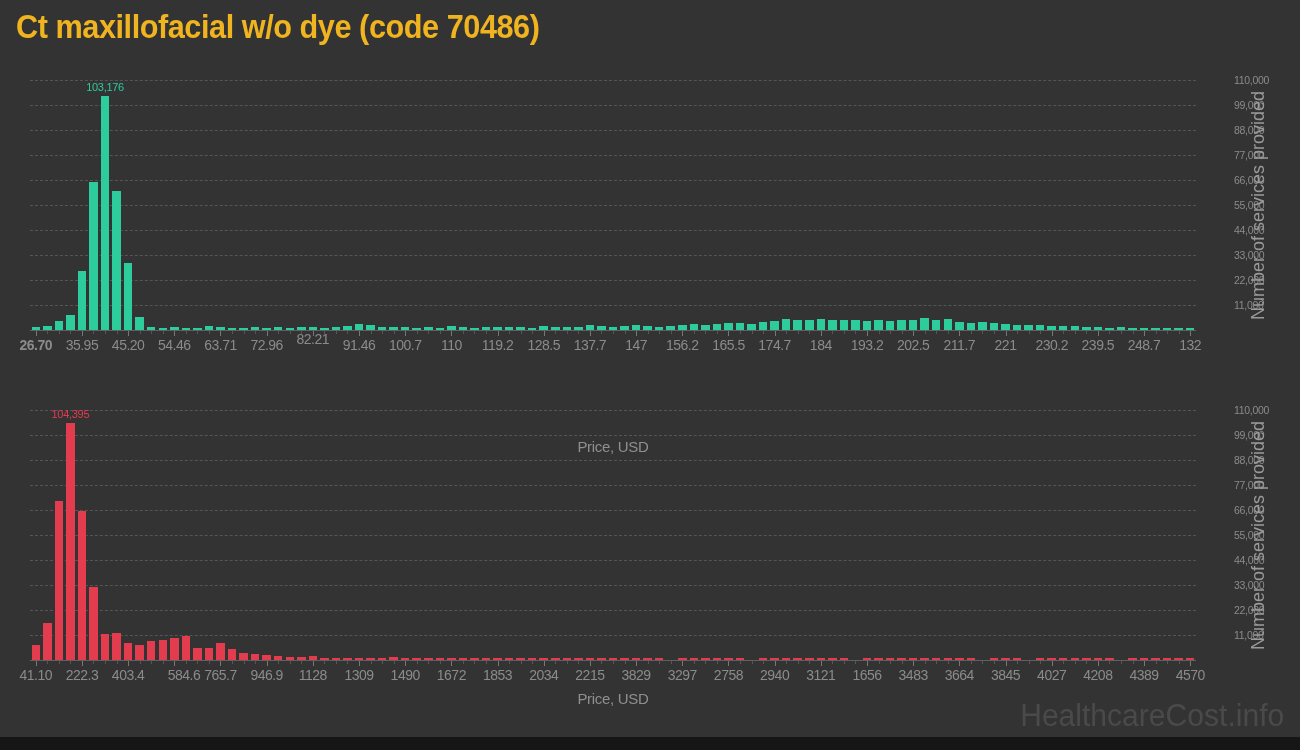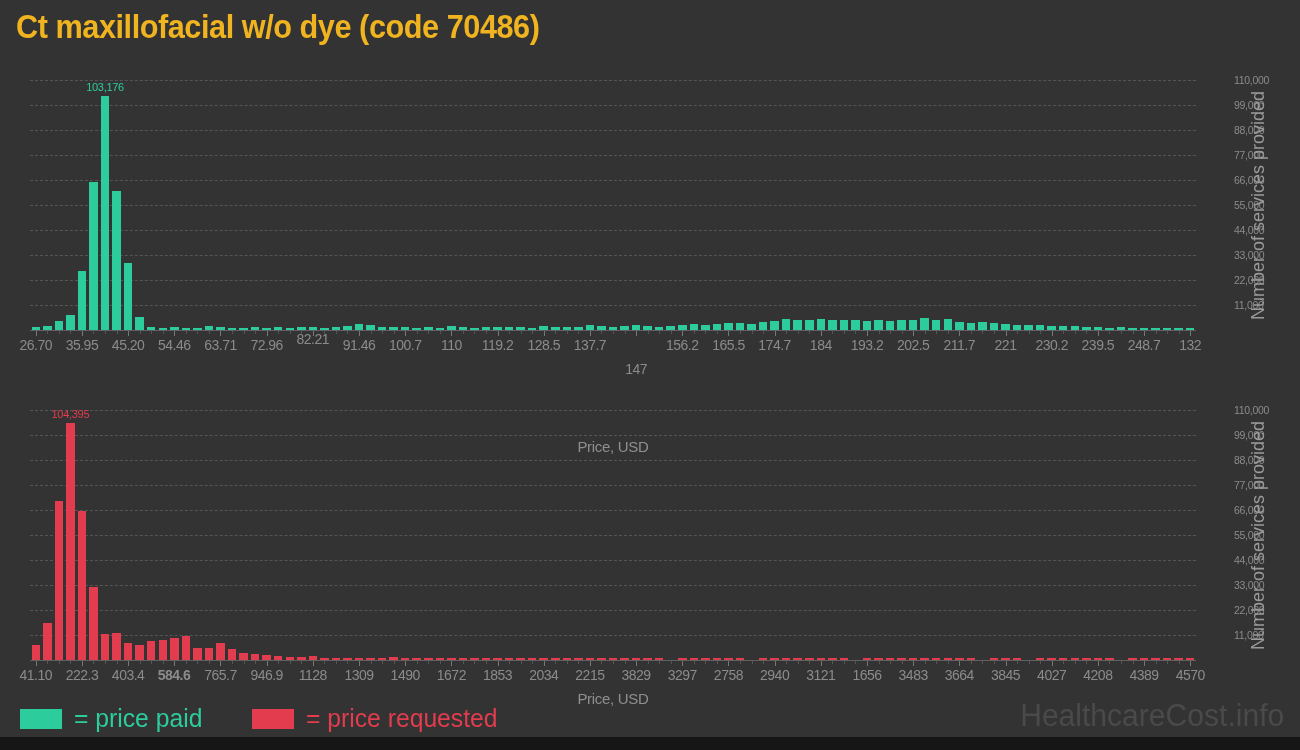--- a/index.html
+++ b/index.html
@@ -280,21 +280,21 @@
         <div class="minortick" style="left: 1067.87px; top: 251px; height: 3px;"></div>
         <div class="minortick" style="left: 1079.42px; top: 251px; height: 3px;"></div>
         <div class="minortick" style="left: 1090.96px; top: 251px; height: 3px;"></div>
         <div class="minortick" style="left: 1102.5px; top: 251px; height: 3px;"></div>
         <div class="minortick" style="left: 1114.05px; top: 251px; height: 3px;"></div>
         <div class="minortick" style="left: 1125.59px; top: 251px; height: 3px;"></div>
         <div class="minortick" style="left: 1137.14px; top: 251px; height: 3px;"></div>
         <div class="minortick" style="left: 1148.68px; top: 251px; height: 3px;"></div>
         <div class="minortick" style="left: 1160.23px; top: 251px; height: 3px;"></div>
         <div class="tick" style="left: 5.77228px; top: 251px; height: 5px;"></div>
-        <div class="xtick-label" style="left: 5.77228px; top: 257px;">26.70</div>
+        <div class="xtick-label" style="left: 5.77228px; top: 257px; font-weight: bold;">26.70</div>
         <div class="tick" style="left: 51.9505px; top: 251px; height: 5px;"></div>
         <div class="xtick-label" style="left: 51.9505px; top: 257px;">35.95</div>
         <div class="tick" style="left: 98.1287px; top: 251px; height: 5px;"></div>
         <div class="xtick-label" style="left: 98.1287px; top: 257px;">45.20</div>
         <div class="tick" style="left: 144.307px; top: 251px; height: 5px;"></div>
         <div class="xtick-label" style="left: 144.307px; top: 257px;">54.46</div>
         <div class="tick" style="left: 190.485px; top: 251px; height: 5px;"></div>
         <div class="xtick-label" style="left: 190.485px; top: 257px;">63.71</div>
         <div class="tick" style="left: 236.663px; top: 251px; height: 5px;"></div>
         <div class="xtick-label" style="left: 236.663px; top: 257px;">72.96</div>
@@ -306,21 +306,21 @@
         <div class="xtick-label" style="left: 375.198px; top: 257px;">100.7</div>
         <div class="tick" style="left: 421.376px; top: 251px; height: 5px;"></div>
         <div class="xtick-label" style="left: 421.376px; top: 257px;">110</div>
         <div class="tick" style="left: 467.554px; top: 251px; height: 5px;"></div>
         <div class="xtick-label" style="left: 467.554px; top: 257px;">119.2</div>
         <div class="tick" style="left: 513.733px; top: 251px; height: 5px;"></div>
         <div class="xtick-label" style="left: 513.733px; top: 257px;">128.5</div>
         <div class="tick" style="left: 559.911px; top: 251px; height: 5px;"></div>
         <div class="xtick-label" style="left: 559.911px; top: 257px;">137.7</div>
         <div class="tick" style="left: 606.089px; top: 251px; height: 5px;"></div>
-        <div class="xtick-label" style="left: 606.089px; top: 257px; margin-top: 24px;">147</div>
+        <div class="xtick-label" style="left: 606.089px; top: 257px;">147</div>
         <div class="tick" style="left: 652.267px; top: 251px; height: 5px;"></div>
         <div class="xtick-label" style="left: 652.267px; top: 257px;">156.2</div>
         <div class="tick" style="left: 698.446px; top: 251px; height: 5px;"></div>
         <div class="xtick-label" style="left: 698.446px; top: 257px;">165.5</div>
         <div class="tick" style="left: 744.624px; top: 251px; height: 5px;"></div>
         <div class="xtick-label" style="left: 744.624px; top: 257px;">174.7</div>
         <div class="tick" style="left: 790.802px; top: 251px; height: 5px;"></div>
         <div class="xtick-label" style="left: 790.802px; top: 257px;">184</div>
         <div class="tick" style="left: 836.98px; top: 251px; height: 5px;"></div>
         <div class="xtick-label" style="left: 836.98px; top: 257px;">193.2</div>
@@ -562,21 +562,21 @@
         <div class="minortick" style="left: 1137.14px; top: 251px; height: 3px;"></div>
         <div class="minortick" style="left: 1148.68px; top: 251px; height: 3px;"></div>
         <div class="minortick" style="left: 1160.23px; top: 251px; height: 3px;"></div>
         <div class="tick" style="left: 5.77228px; top: 251px; height: 5px;"></div>
         <div class="xtick-label" style="left: 5.77228px; top: 257px;">41.10</div>
         <div class="tick" style="left: 51.9505px; top: 251px; height: 5px;"></div>
         <div class="xtick-label" style="left: 51.9505px; top: 257px;">222.3</div>
         <div class="tick" style="left: 98.1287px; top: 251px; height: 5px;"></div>
         <div class="xtick-label" style="left: 98.1287px; top: 257px;">403.4</div>
         <div class="tick" style="left: 144.307px; top: 251px; height: 5px;"></div>
-        <div class="xtick-label" style="left: 144px; top: 257px; font-weight: bold;">584.6</div>
+        <div class="xtick-label" style="left: 154px; top: 257px;">584.6</div>
         <div class="tick" style="left: 190.485px; top: 251px; height: 5px;"></div>
         <div class="xtick-label" style="left: 190.485px; top: 257px;">765.7</div>
         <div class="tick" style="left: 236.663px; top: 251px; height: 5px;"></div>
         <div class="xtick-label" style="left: 236.663px; top: 257px;">946.9</div>
         <div class="tick" style="left: 282.842px; top: 251px; height: 5px;"></div>
         <div class="xtick-label" style="left: 282.842px; top: 257px;">1128</div>
         <div class="tick" style="left: 329.02px; top: 251px; height: 5px;"></div>
         <div class="xtick-label" style="left: 329.02px; top: 257px;">1309</div>
         <div class="tick" style="left: 375.198px; top: 251px; height: 5px;"></div>
         <div class="xtick-label" style="left: 375.198px; top: 257px;">1490</div>
@@ -612,24 +612,18 @@
         <div class="xtick-label" style="left: 1067.87px; top: 257px;">4208</div>
         <div class="tick" style="left: 1114.05px; top: 251px; height: 5px;"></div>
         <div class="xtick-label" style="left: 1114.05px; top: 257px;">4389</div>
         <div class="tick" style="left: 1160.23px; top: 251px; height: 5px;"></div>
         <div class="xtick-label" style="left: 1160.23px; top: 257px;">4570</div>
       </div>
     <div class="xlabel" style="top:280px">Price, USD</div>
     <div class="ylabel">Number of services provided</div>
   </section>
 
-  <div class="legend">
-    <span class="swatch" id="swatch-paid" style="left: 20px; background: rgb(45, 204, 157);"></span>
-    <span class="legend-label" id="label-paid" style="left: 74px; color: rgb(45, 204, 157);">= price paid</span>
-    <span class="swatch" id="swatch-requested" style="left: 252px; background: rgb(226, 60, 78);"></span>
-    <span class="legend-label" id="label-requested" style="left: 306px; color: rgb(226, 60, 78);">= price requested</span>
-  </div>
 
   <div class="watermark">HealthcareCost.info</div>
 
   <div class="footer-bar"></div>
 
 </div>
 
 </body></html>

